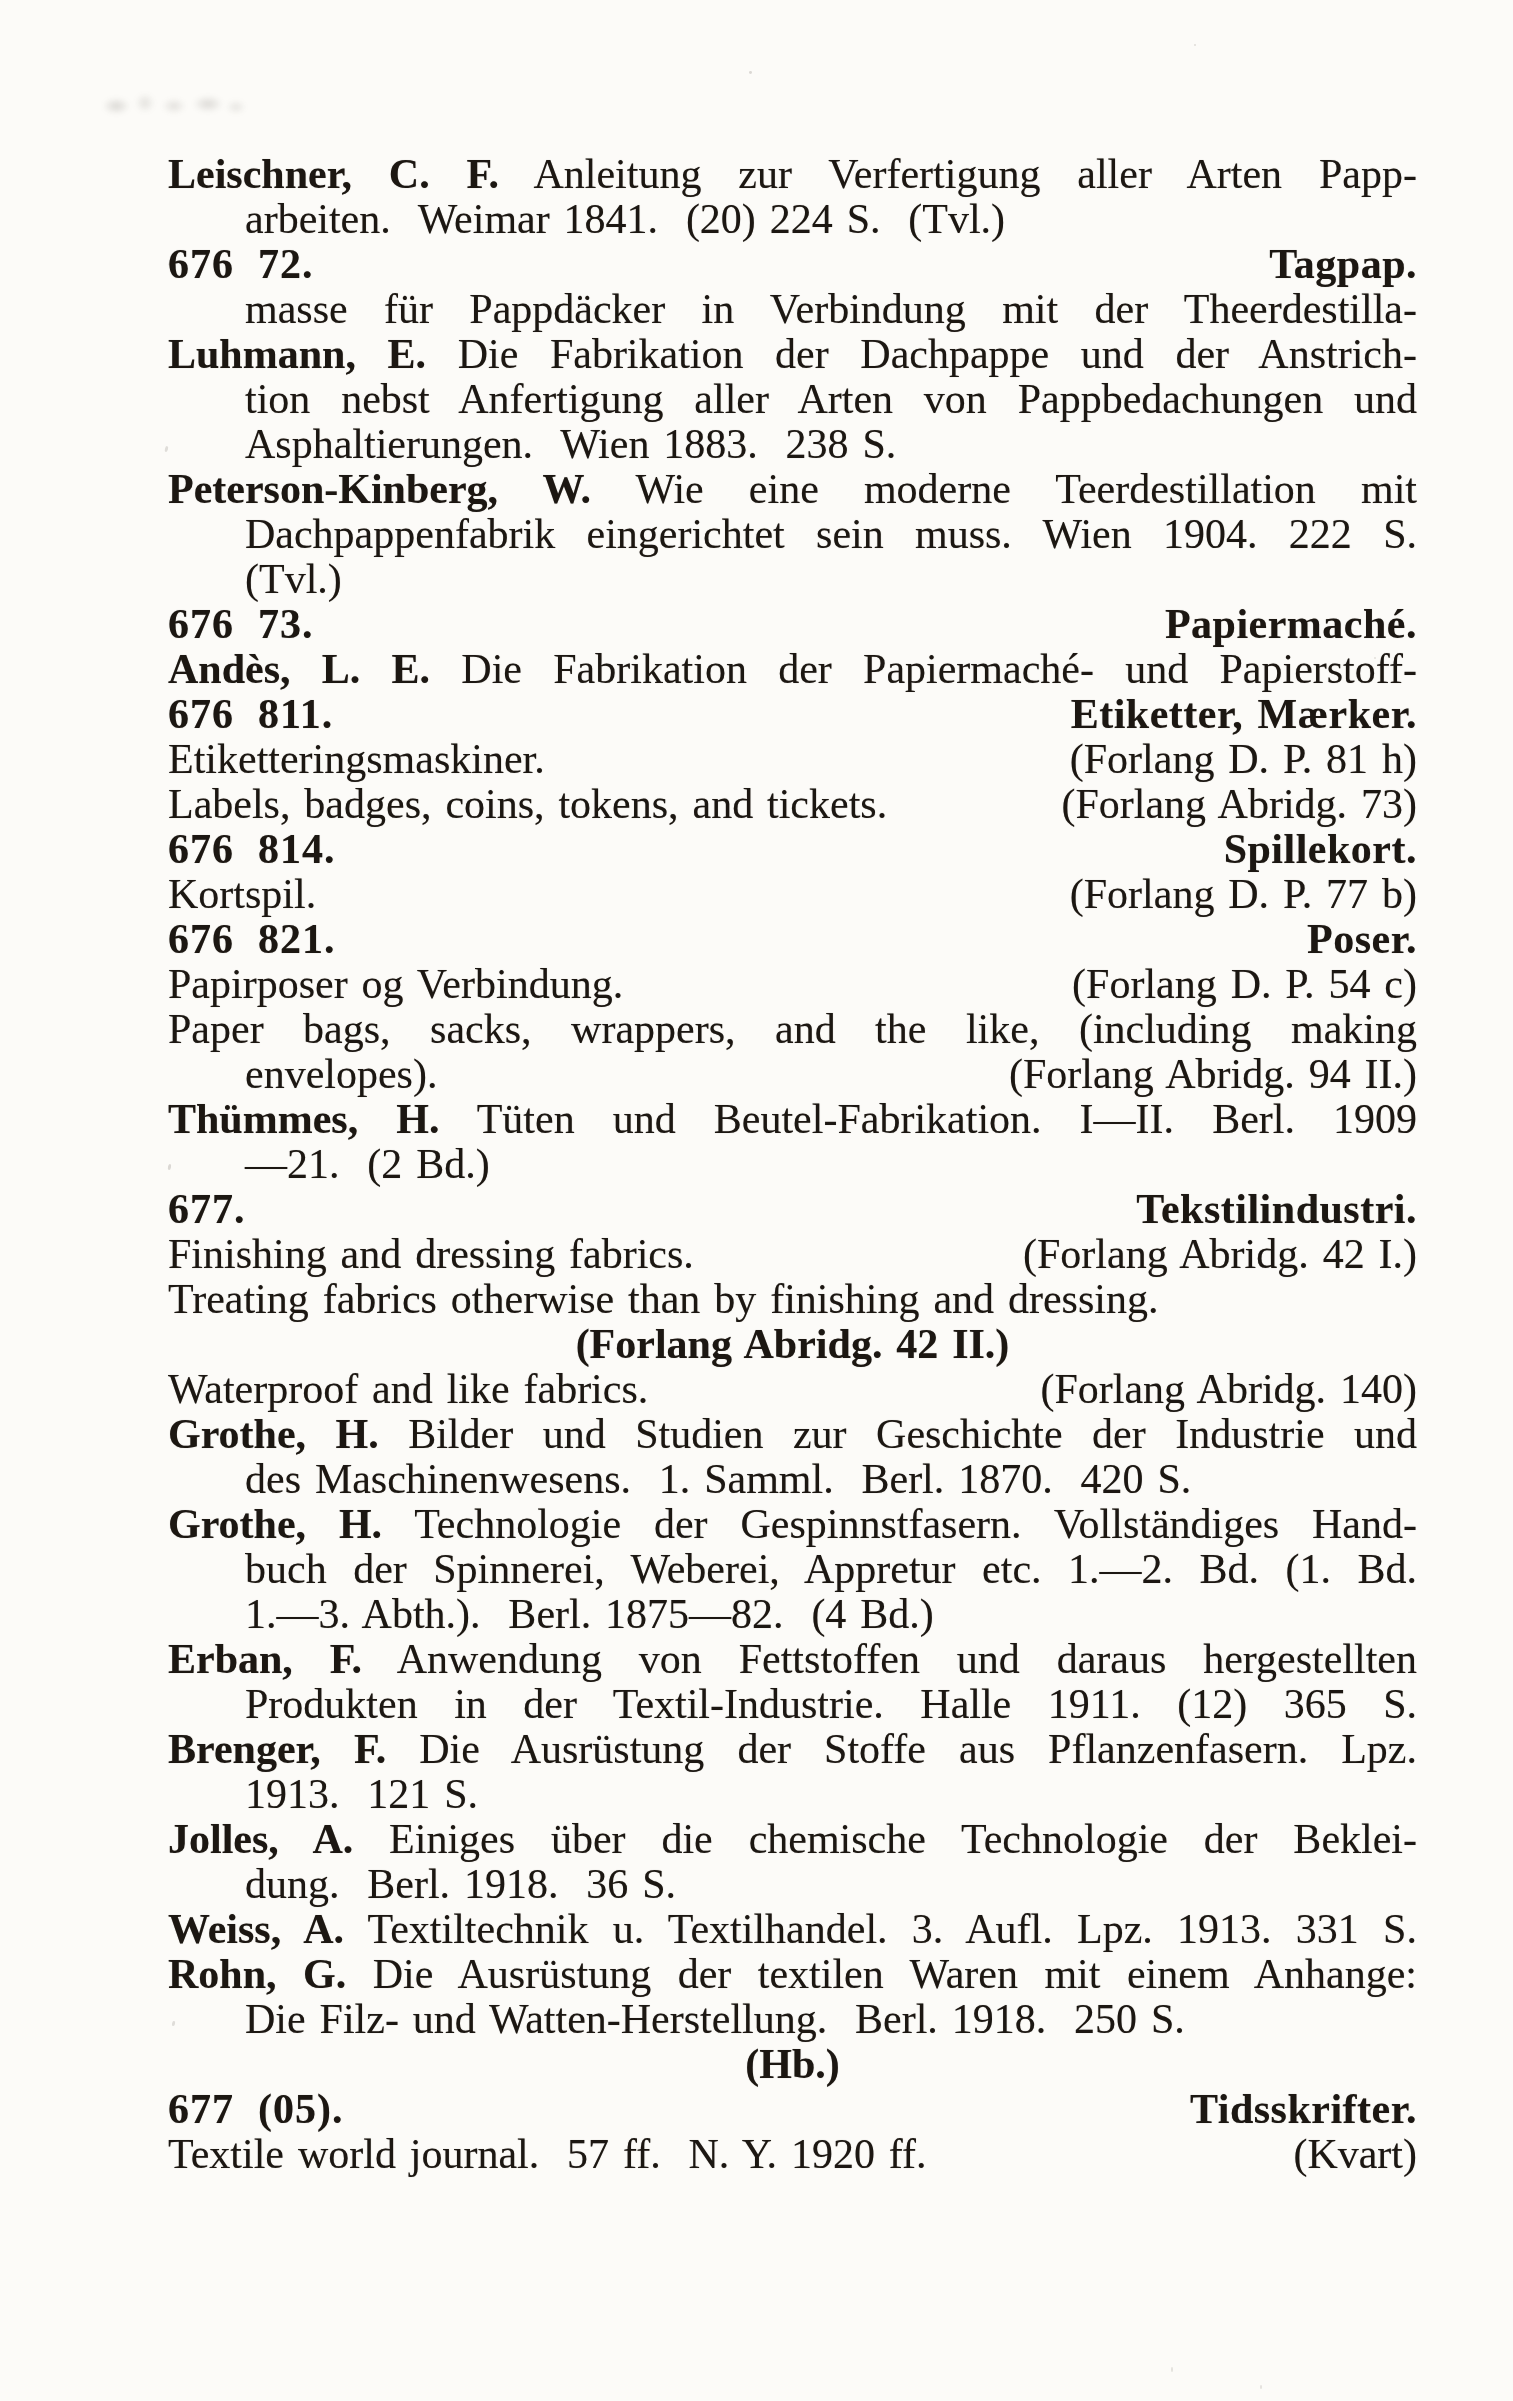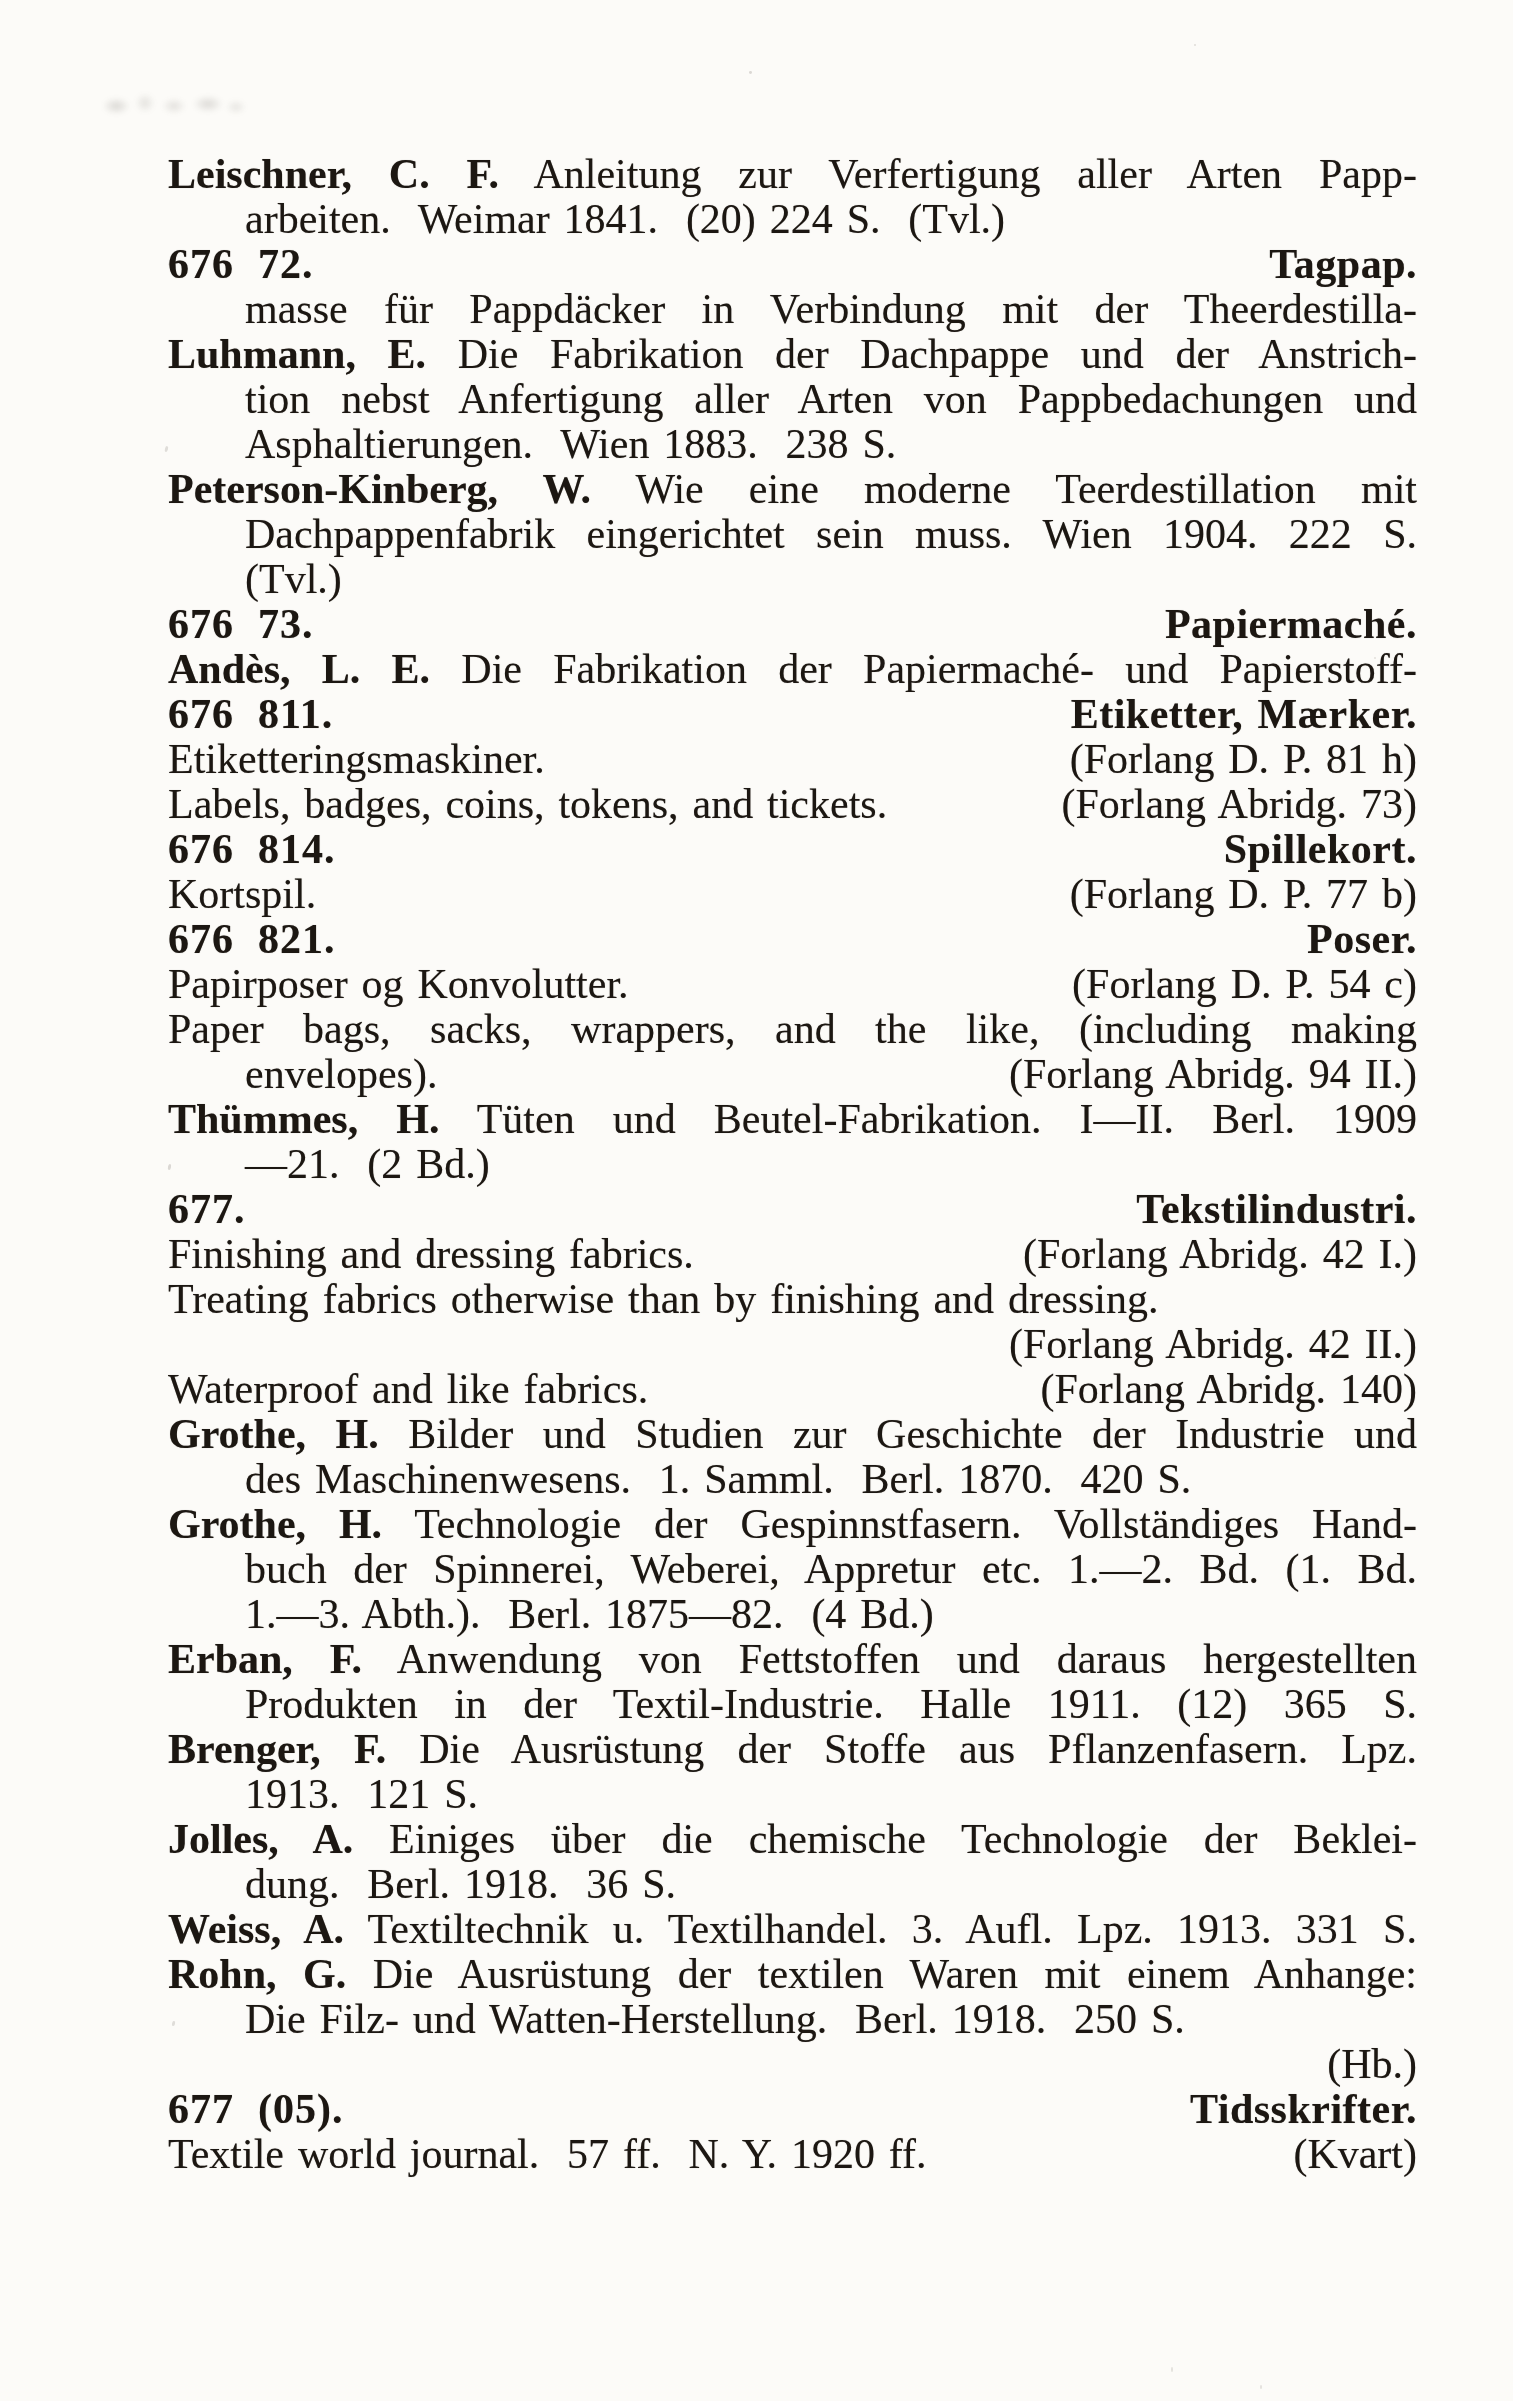--- a/index.html
+++ b/index.html
@@ -4,21 +4,21 @@
 <style>
   html,body{margin:0;padding:0;}
   body{width:1514px;height:2493px;background:#efeeea;font-family:"Liberation Serif","DejaVu Serif",serif;}
   .page{position:relative;width:1514px;height:2493px;background:#fcfbf8;overflow:hidden;color:#1c1712;}
   .textblock{position:absolute;left:168px;top:152px;width:1249px;font-size:42px;line-height:45px;
              word-spacing:3.4px;text-shadow:0 0 0.8px rgba(30,24,16,.42);}
   .line{white-space:pre-wrap;min-height:45px;}
   .line.j{white-space:normal;text-align:justify;text-align-last:justify;text-justify:inter-word;}
   .line.ind{padding-left:77px;}
   .line.cols{display:flex;justify-content:space-between;align-items:flex-start;}
-  .line.ronly{text-align:right;}
+  .line.ronly{text-align:center;font-weight:bold;}
   .b{font-weight:bold;}
   .line.code .main{letter-spacing:1px;word-spacing:12.5px;}
   .line.code .right{letter-spacing:0.5px;}
   .right{white-space:pre-wrap;}
   .pageno{position:absolute;left:185px;width:1249px;top:2396px;text-align:center;font-size:40px;
           letter-spacing:1.9px;color:#26201a;text-shadow:0 0 0.8px rgba(30,24,16,.4);}
   
   .ghost{position:absolute;left:101px;top:76px;width:158px;height:53px;filter:blur(2.9px);opacity:.55;
     background:
       radial-gradient(20px 12.5px at 15.4px 30px, rgba(100,95,88,.42), transparent 70%),
@@ -66,21 +66,21 @@
       <div class="line j ind"><span class="main"><span>Dachpappenfabrik eingerichtet sein muss.  Wien 1904.  222 S.</span></span></div>
       <div class="line ind"><span class="main"><span>(Tvl.)</span></span></div>
       <div class="line code cols"><span class="main"><span class="b">676 73.</span></span><span class="right b">Papiermaché.</span></div>
       <div class="line j"><span class="main"><span class="b">Andès, L. E.</span><span> Die Fabrikation der Papiermaché- und Papierstoff-</span></span></div>
       <div class="line code cols"><span class="main"><span class="b">676 811.</span></span><span class="right b">Etiketter, Mærker.</span></div>
       <div class="line cols"><span class="main"><span>Etiketteringsmaskiner.</span></span><span class="right">(Forlang D. P. 81 h)</span></div>
       <div class="line cols"><span class="main"><span>Labels, badges, coins, tokens, and tickets.</span></span><span class="right">(Forlang Abridg. 73)</span></div>
       <div class="line code cols"><span class="main"><span class="b">676 814.</span></span><span class="right b">Spillekort.</span></div>
       <div class="line cols"><span class="main"><span>Kortspil.</span></span><span class="right">(Forlang D. P. 77 b)</span></div>
       <div class="line code cols"><span class="main"><span class="b">676 821.</span></span><span class="right b">Poser.</span></div>
-      <div class="line cols"><span class="main"><span>Papirposer og Konvolutter.</span></span><span class="right">(Forlang D. P. 54 c)</span></div>
+      <div class="line cols"><span class="main"><span>Papirposer og Verbindung.</span></span><span class="right">(Forlang D. P. 54 c)</span></div>
       <div class="line j"><span class="main"><span>Paper bags, sacks, wrappers, and the like, (including making</span></span></div>
       <div class="line ind cols"><span class="main"><span>envelopes).</span></span><span class="right">(Forlang Abridg. 94 II.)</span></div>
       <div class="line j"><span class="main"><span class="b">Thümmes, H.</span><span> Tüten und Beutel-Fabrikation.  I—II.  Berl. 1909</span></span></div>
       <div class="line ind"><span class="main"><span>—21.  (2 Bd.)</span></span></div>
       <div class="line code cols"><span class="main"><span class="b">677.</span></span><span class="right b">Tekstilindustri.</span></div>
       <div class="line cols"><span class="main"><span>Finishing and dressing fabrics.</span></span><span class="right">(Forlang Abridg. 42 I.)</span></div>
       <div class="line"><span class="main"><span>Treating fabrics otherwise than by finishing and dressing.</span></span></div>
       <div class="line ronly"><span class="right">(Forlang Abridg. 42 II.)</span></div>
       <div class="line cols"><span class="main"><span>Waterproof and like fabrics.</span></span><span class="right">(Forlang Abridg. 140)</span></div>
       <div class="line j"><span class="main"><span class="b">Grothe, H.</span><span> Bilder und Studien zur Geschichte der Industrie und</span></span></div>

